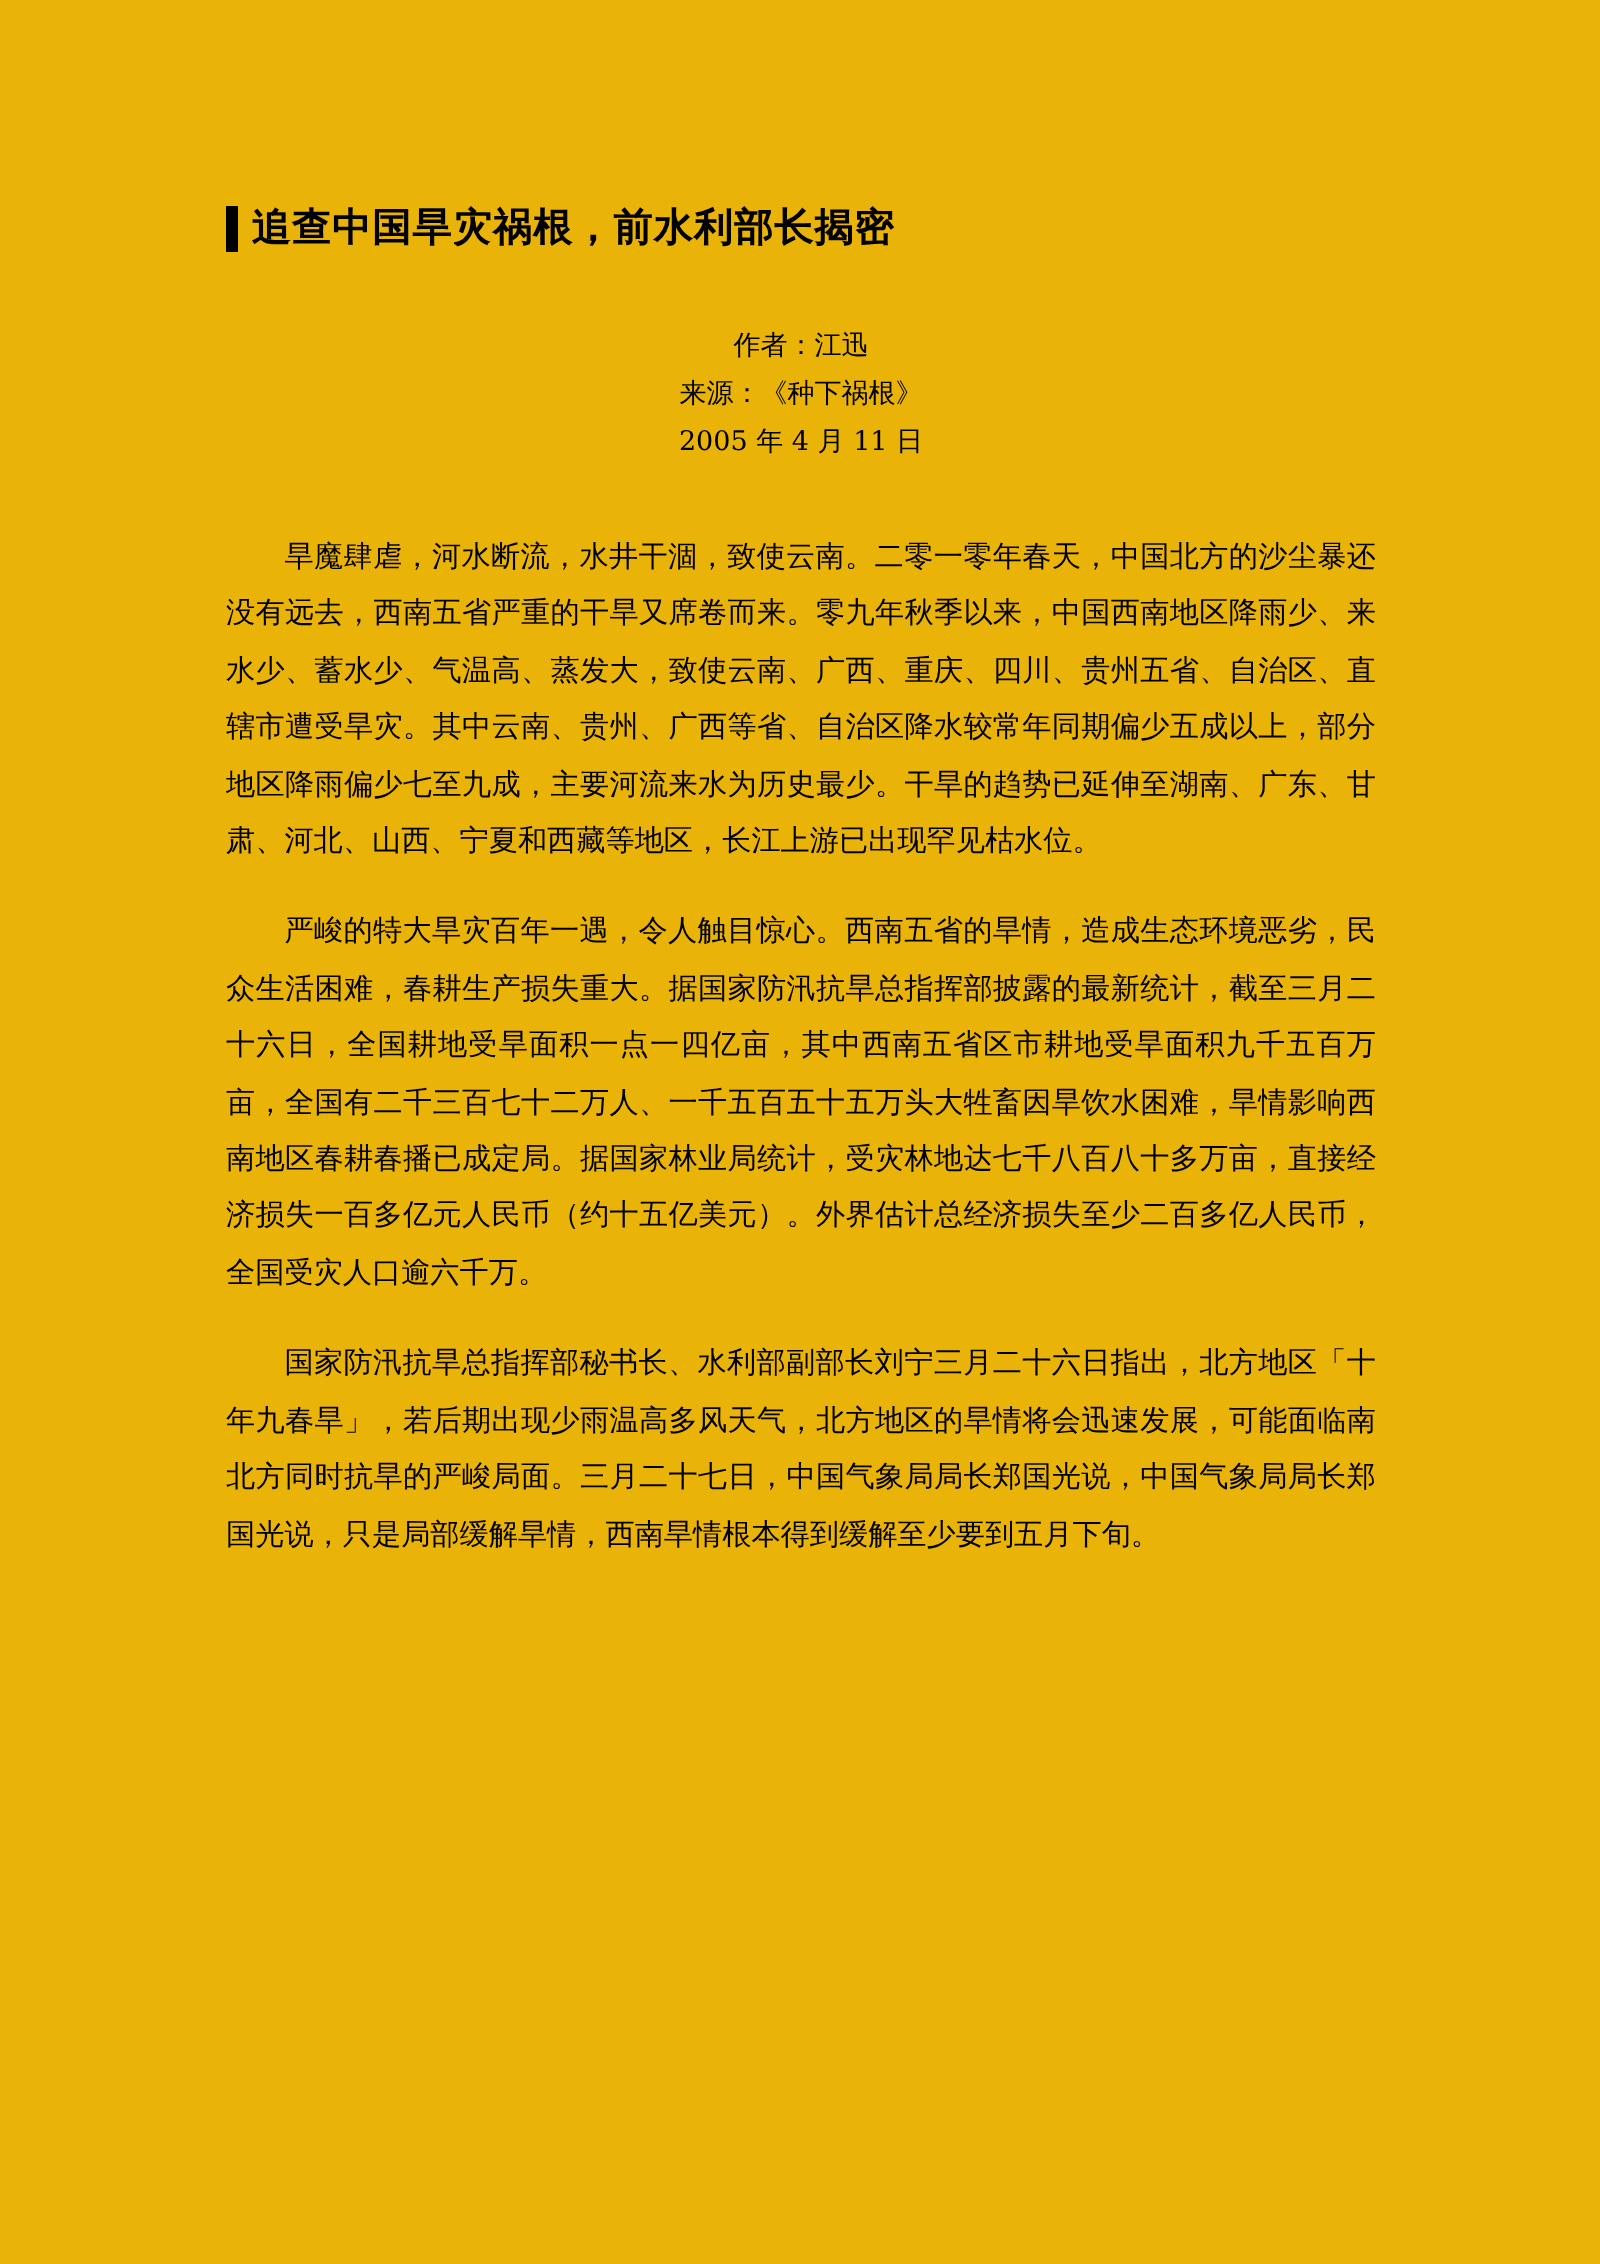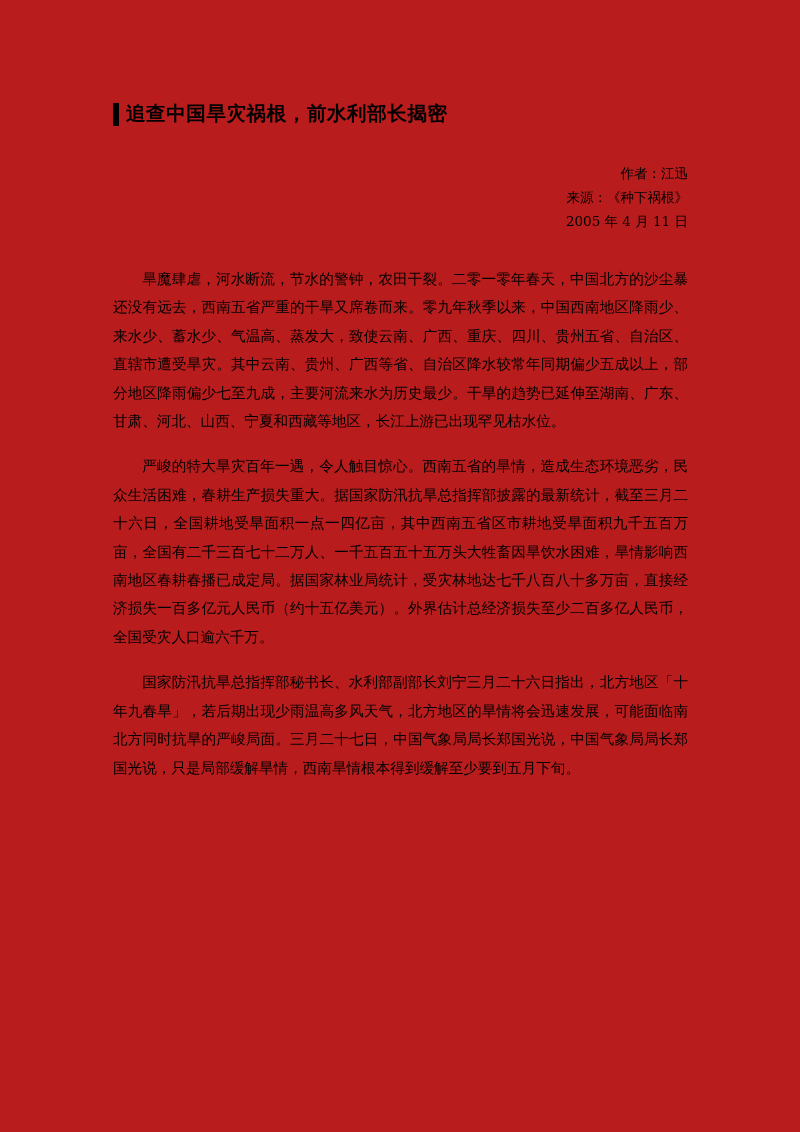--- a/index.html
+++ b/index.html
@@ -7,21 +7,21 @@
     margin: 0;
     padding: 0;
     background: #ffffff;
   }
 
   .page {
     position: relative;
     width: 800px;
     height: 1132px;
     margin: 0 auto;
-    background: #b91c1c;
+    background: #eab308;
     box-sizing: border-box;
     overflow: hidden;
   }
 
   .content {
     position: absolute;
     left: 113px;
     top: 0;
     width: 575px;
   }
@@ -49,21 +49,21 @@
     font-weight: bold;
     color: #000000;
     letter-spacing: 0.6px;
     line-height: 1;
     white-space: nowrap;
   }
 
   
   .byline {
     margin-top: 32px;
-    text-align: right;
+    text-align: center;
     font-family: "DejaVu Serif", "Liberation Serif", serif;
     font-size: 13.5px;
     color: #000000;
     line-height: 24px;
   }
 
   .byline-line {
     display: block;
     white-space: nowrap;
   }
@@ -101,20 +101,20 @@
       <h1 class="title-text">追查中国旱灾祸根，前水利部长揭密</h1>
     </div>
 
     <div class="byline">
       <span class="byline-line">作者：江迅</span>
       <span class="byline-line">来源：《种下祸根》</span>
       <span class="byline-line">2005 年 4 月 11 日</span>
     </div>
 
     <div class="body-block">
-      <p class="para">旱魔肆虐，河水断流，节水的警钟，农田干裂。二零一零年春天，中国北方的沙尘暴还没有远去，西南五省严重的干旱又席卷而来。零九年秋季以来，中国西南地区降雨少、来水少、蓄水少、气温高、蒸发大，致使云南、广西、重庆、四川、贵州五省、自治区、直辖市遭受旱灾。其中云南、贵州、广西等省、自治区降水较常年同期偏少五成以上，部分地区降雨偏少七至九成，主要河流来水为历史最少。干旱的趋势已延伸至湖南、广东、甘肃、河北、山西、宁夏和西藏等地区，长江上游已出现罕见枯水位。</p>
+      <p class="para">旱魔肆虐，河水断流，水井干涸，致使云南。二零一零年春天，中国北方的沙尘暴还没有远去，西南五省严重的干旱又席卷而来。零九年秋季以来，中国西南地区降雨少、来水少、蓄水少、气温高、蒸发大，致使云南、广西、重庆、四川、贵州五省、自治区、直辖市遭受旱灾。其中云南、贵州、广西等省、自治区降水较常年同期偏少五成以上，部分地区降雨偏少七至九成，主要河流来水为历史最少。干旱的趋势已延伸至湖南、广东、甘肃、河北、山西、宁夏和西藏等地区，长江上游已出现罕见枯水位。</p>
       <p class="para">严峻的特大旱灾百年一遇，令人触目惊心。西南五省的旱情，造成生态环境恶劣，民众生活困难，春耕生产损失重大。据国家防汛抗旱总指挥部披露的最新统计，截至三月二十六日，全国耕地受旱面积一点一四亿亩，其中西南五省区市耕地受旱面积九千五百万亩，全国有二千三百七十二万人、一千五百五十五万头大牲畜因旱饮水困难，旱情影响西南地区春耕春播已成定局。据国家林业局统计，受灾林地达七千八百八十多万亩，直接经济损失一百多亿元人民币（约十五亿美元）。外界估计总经济损失至少二百多亿人民币，全国受灾人口逾六千万。</p>
       <p class="para">国家防汛抗旱总指挥部秘书长、水利部副部长刘宁三月二十六日指出，北方地区「十年九春旱」，若后期出现少雨温高多风天气，北方地区的旱情将会迅速发展，可能面临南北方同时抗旱的严峻局面。三月二十七日，中国气象局局长郑国光说，中国气象局局长郑国光说，只是局部缓解旱情，西南旱情根本得到缓解至少要到五月下旬。</p>
 
     </div>
 
   </div>
 </div>
 
 </body></html>

